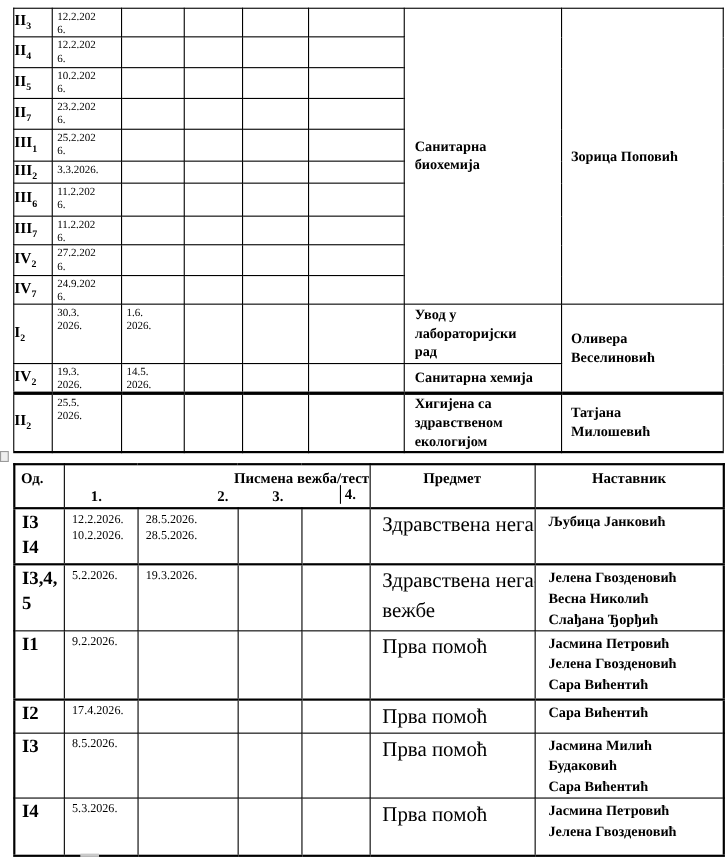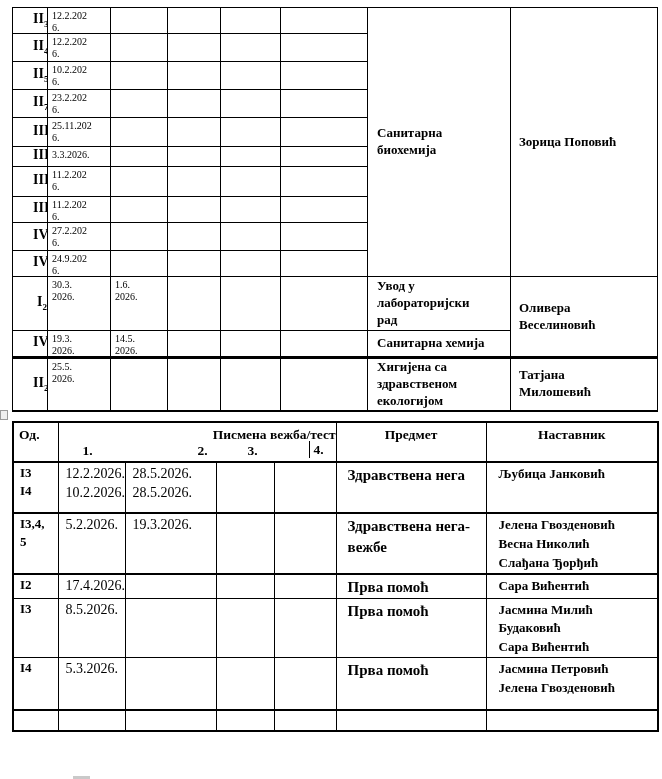--- a/index.html
+++ b/index.html
@@ -10,21 +10,21 @@
   }
   .doc-table{
     position:absolute;border-collapse:collapse;table-layout:fixed;background:#fff;
   }
   .doc-table td,.doc-table th{
     border:1px solid #000;padding:0;overflow:hidden;vertical-align:top;
   }
   
   #schedule-table{left:12px;top:7px;width:645px;border:1px solid #000;border-bottom-width:2px;}
   #schedule-table td.cls{
-    vertical-align:middle;text-align:right;font-weight:bold;font-size:14px;line-height:1;padding-left:20px;
+    vertical-align:middle;text-align:left;font-weight:bold;font-size:14px;line-height:1;
   }
   #schedule-table td.cls sub{font-size:9px;font-weight:bold;}
   #schedule-table td.date{
     font-size:10px;line-height:1.15;padding:2px 2px 0 4px;margin-left:48px;
   }
   #schedule-table td.subj,#schedule-table td.tchr{
     vertical-align:middle;font-weight:bold;font-size:13px;line-height:1.3;
   }
   #schedule-table td.subj{padding-left:9px;}
   #schedule-table td.tchr{padding-left:8px;}
@@ -35,24 +35,24 @@
     border-bottom-width:2px;font-size:13.5px;font-weight:bold;padding-top:4px;
   }
   #tests-table th.h-class{text-align:left;padding-left:5px;}
   #tests-table th.h-tests{position:relative;text-align:right;}
   #tests-table th.h-sub{text-align:center;}
   .test-num{
     position:absolute;bottom:3px;font-size:13.5px;font-weight:bold;line-height:15px;height:15px;
   }
   .test-num.with-line{border-left:1px solid #000;padding-left:4px;height:17px;line-height:17px;}
   #tests-table td.cls{
-    font-weight:bold;font-size:13px;line-height:1.35;padding:1px 0 0 6px;
-  }
-  #tests-table td.date{font-size:14px;line-height:1.35;padding:2px 2px 0 7px;}
-  #tests-table td.subj{font-weight:bold;font-size:15px;line-height:1.4;padding:2px 2px 0 11px;}
+    font-weight:bold;font-size:17px;line-height:1.35;padding:1px 0 0 6px;
+  }
+  #tests-table td.date{font-size:11px;line-height:1.35;padding:2px 2px 0 7px;}
+  #tests-table td.subj{font-weight:normal;font-size:19px;line-height:1.4;padding:2px 2px 0 11px;}
   #tests-table td.tchr{font-weight:bold;font-size:13px;line-height:1.45;padding:2px 2px 0 12px;}
   #tests-table tr.thick-top td{border-top-width:2px;}
   .line{white-space:nowrap;}
   
   #handle-top{
     position:absolute;left:0;top:410px;width:6px;height:8px;
     border:1px solid #9a9a9a;background:#efefef;
   }
   #handle-bottom{
     position:absolute;left:73px;top:776px;width:17px;height:3px;background:#c9c9c9;
@@ -120,21 +120,21 @@
           <div class="line">6.</div>
         </td>
         <td class="date"></td>
         <td class="empty"></td>
         <td class="empty"></td>
         <td class="empty"></td>
       </tr>
       <tr style="height: 29px;">
         <td class="cls"><span>III</span><sub>1</sub></td>
         <td class="date">
-          <div class="line">25.11.202</div>
+          <div class="line">25.2.202</div>
           <div class="line">6.</div>
         </td>
         <td class="date"></td>
         <td class="empty"></td>
         <td class="empty"></td>
         <td class="empty"></td>
       </tr>
       <tr style="height: 20px;">
         <td class="cls"><span>III</span><sub>2</sub></td>
         <td class="date">
@@ -315,20 +315,39 @@
         <td class="subj">
           <div class="line">Здравствена нега-</div>
           <div class="line">вежбе</div>
         </td>
         <td class="tchr">
           <div class="line">Јелена Гвозденовић</div>
           <div class="line">Весна Николић</div>
           <div class="line">Слађана Ђорђић</div>
         </td>
       </tr>
+      <tr style="height: 63px;">
+        <td class="cls">
+          <div class="line">I1</div>
+        </td>
+        <td class="date">
+          <div class="line">9.2.2026.</div>
+        </td>
+        <td class="date"></td>
+        <td class="date"></td>
+        <td class="date"></td>
+        <td class="subj">
+          <div class="line">Прва помоћ</div>
+        </td>
+        <td class="tchr">
+          <div class="line">Јасмина Петровић</div>
+          <div class="line">Јелена Гвозденовић</div>
+          <div class="line">Сара Вићентић</div>
+        </td>
+      </tr>
       <tr class="thick-top" style="height: 19px;">
         <td class="cls">
           <div class="line">I2</div>
         </td>
         <td class="date">
           <div class="line">17.4.2026.</div>
         </td>
         <td class="date"></td>
         <td class="date"></td>
         <td class="date"></td>

